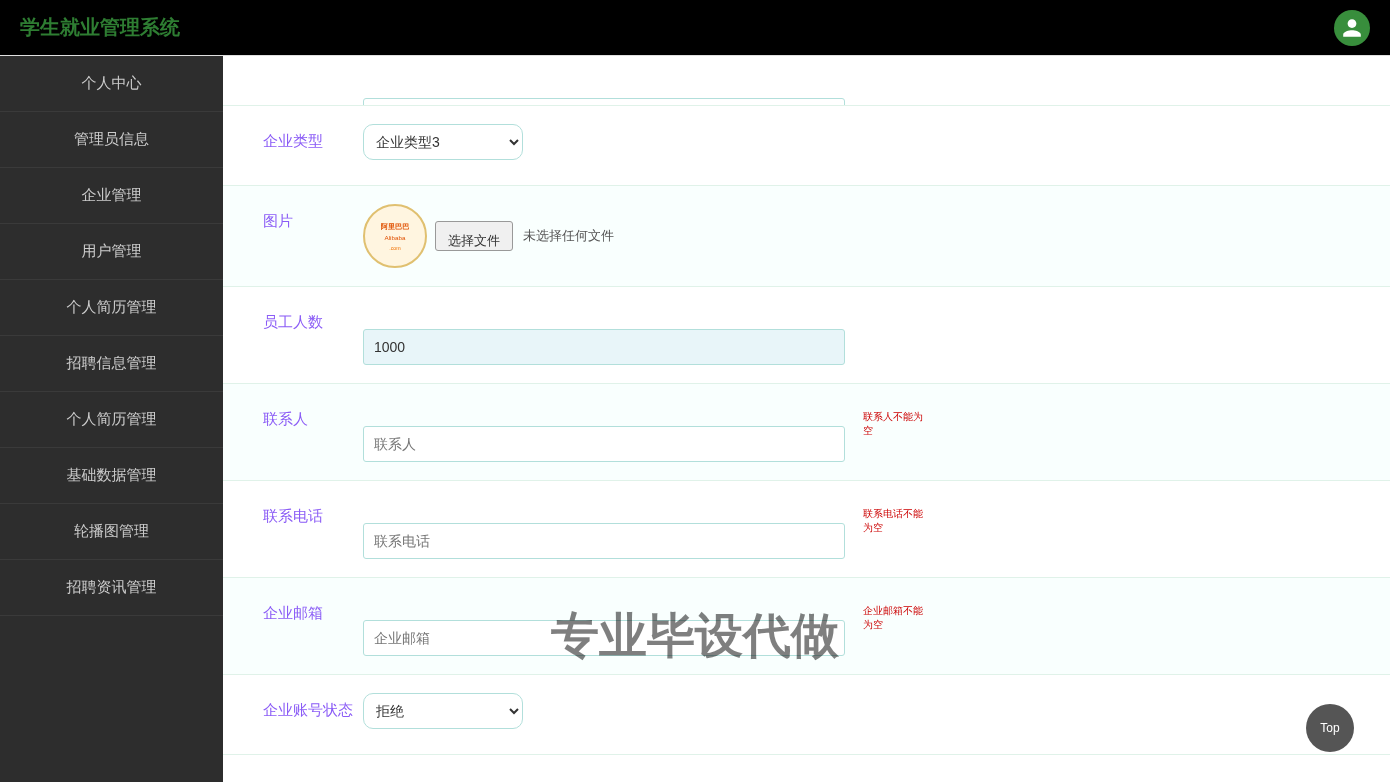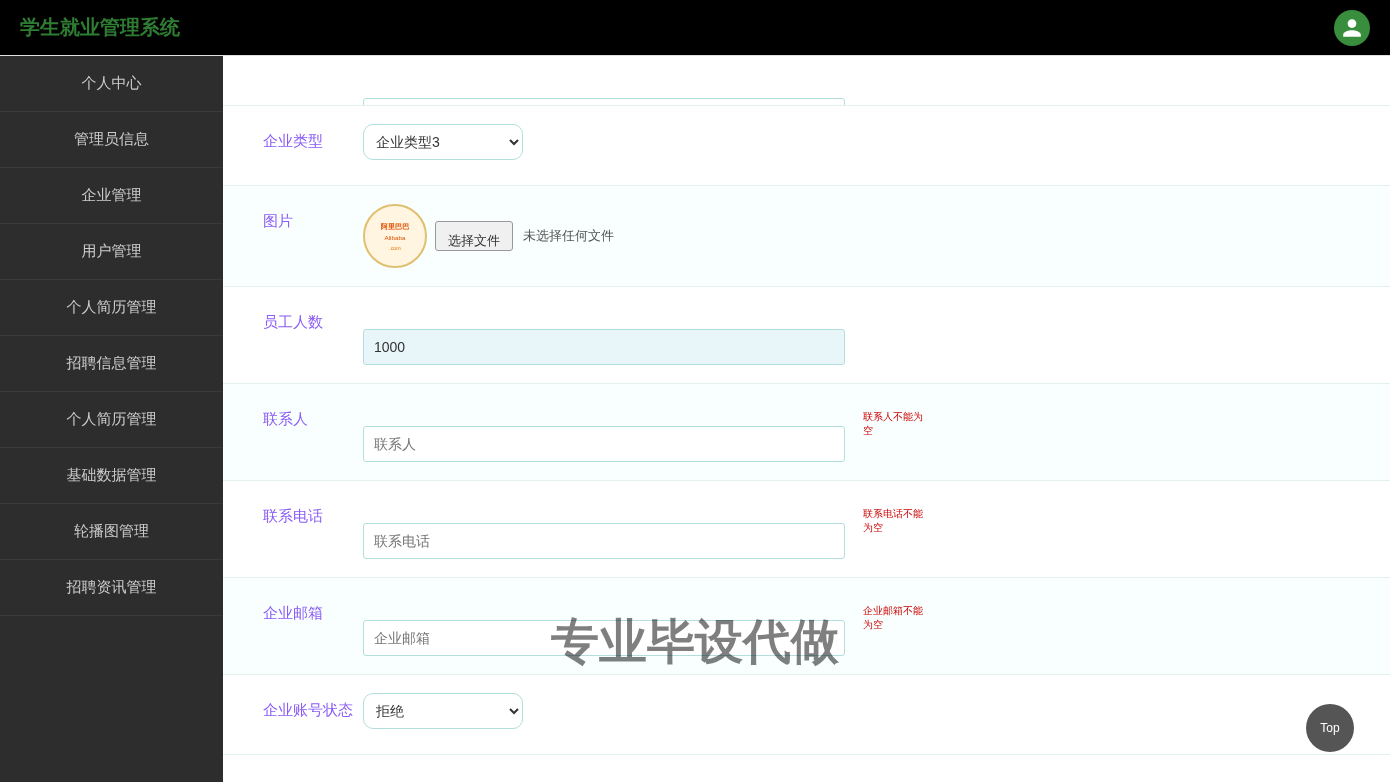--- a/index.html
+++ b/index.html
@@ -168,21 +168,21 @@
     .validation-msg {
       font-size: 10px;
       color: #c00;
       padding-top: 8px;
       margin-left: 10px;
     }
 
     
     .watermark-overlay {
       position: fixed;
-      bottom: 108px;
+      bottom: 114px;
       left: 50%;
       transform: translateX(-50%);
       font-size: 48px;
       font-weight: bold;
       color: rgba(0,0,0,0.5);
       pointer-events: none;
       z-index: 999;
       white-space: nowrap;
     }
 

